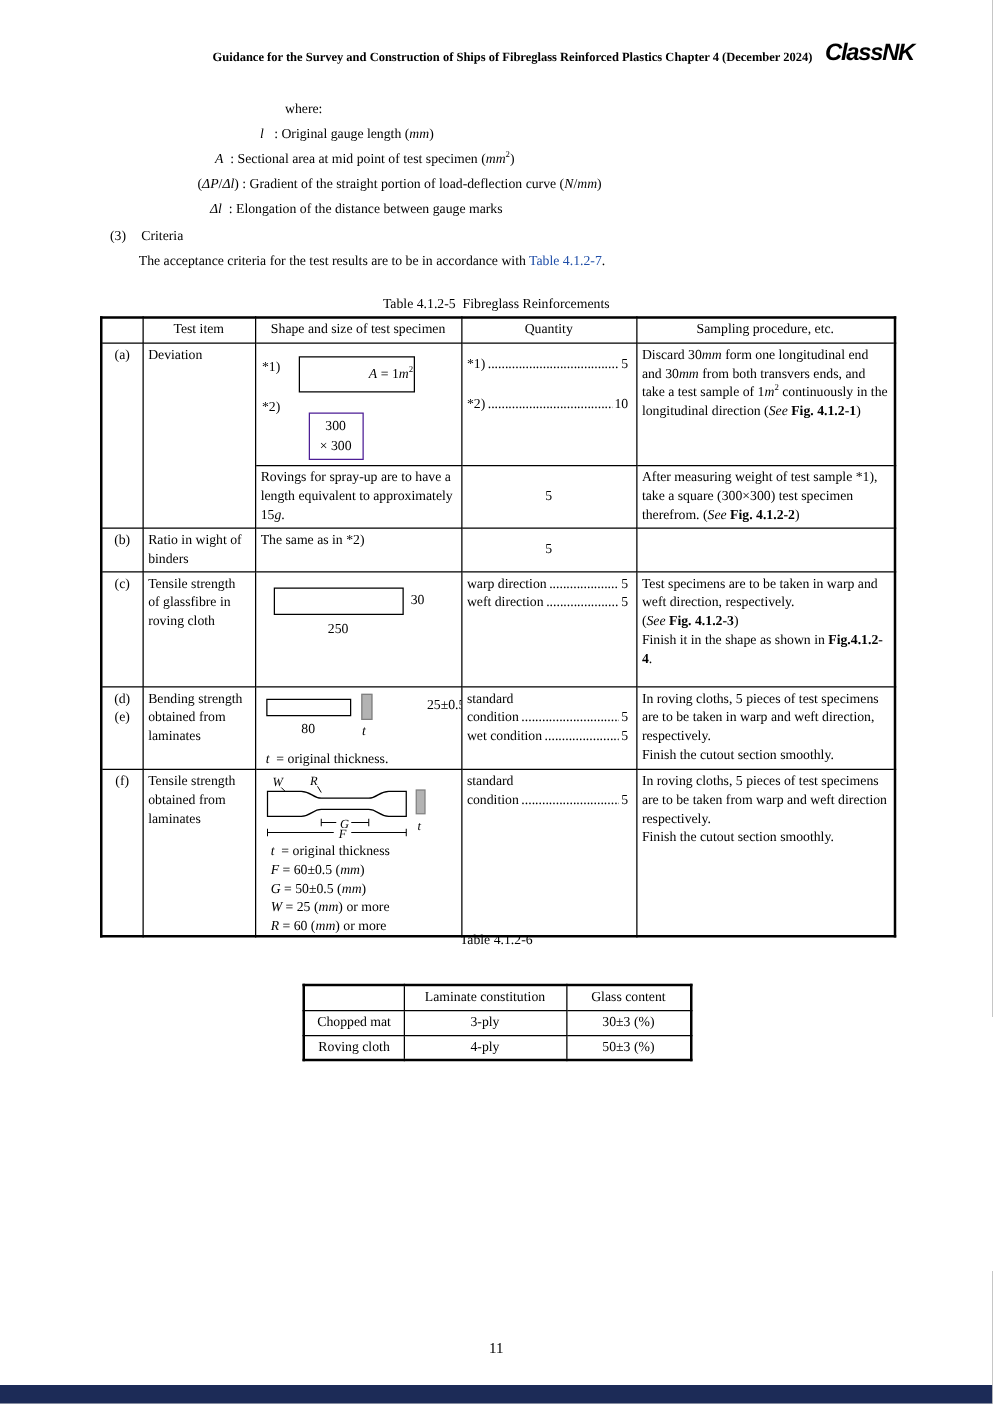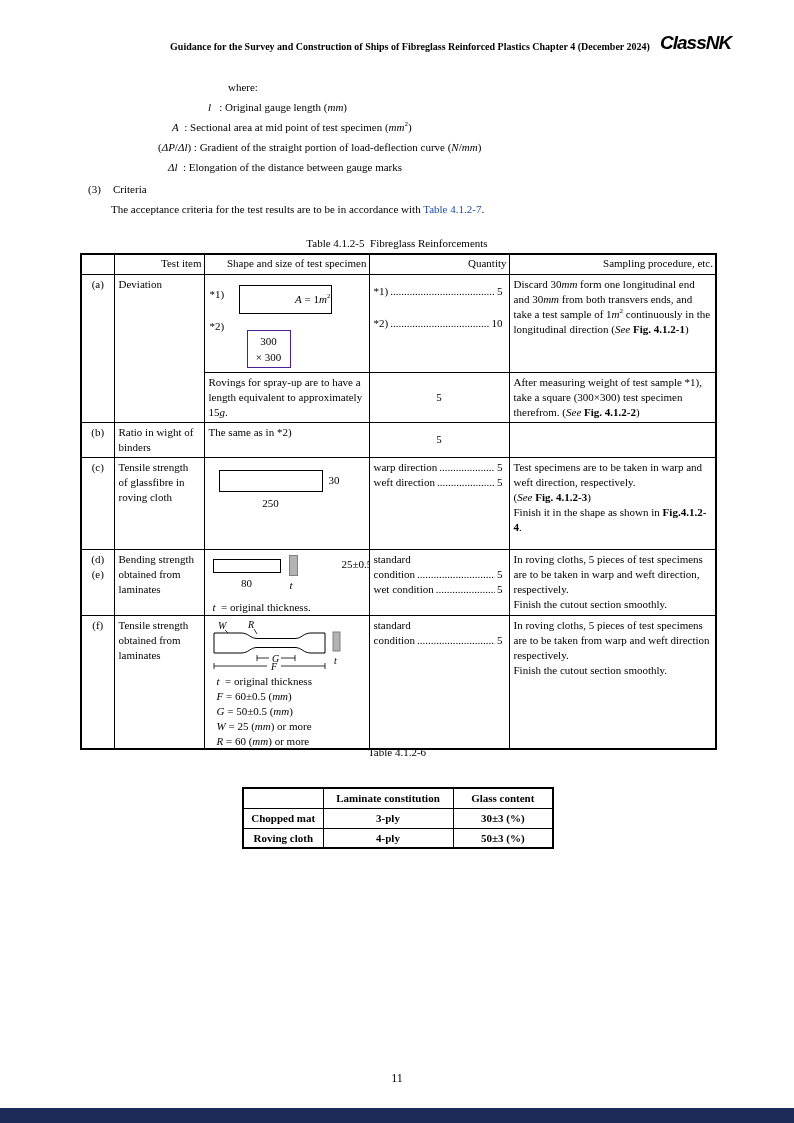--- a/index.html
+++ b/index.html
@@ -45,21 +45,21 @@
     position:absolute; left:80px; top:253px; width:635px;
     border-collapse:collapse; table-layout:fixed; border:2px solid #000;
   }
   .t5 col.c0{width:33px} .t5 col.c1{width:90px} .t5 col.c2{width:165px}
   .t5 col.c3{width:140px} .t5 col.c4{width:207px}
   .t5 th, .t5 td {
     border:1px solid #000; font-size:11px; font-weight:normal;
     vertical-align:top; text-align:left; padding:2px 4px; line-height:15px;
     overflow:hidden;
   }
-  .t5 tr.hrow th { text-align:right; height:20px; padding:1px 2px; white-space:nowrap; }
+  .t5 tr.hrow th { text-align:center; height:20px; padding:1px 2px; white-space:nowrap; }
   .t5 td.letter { text-align:center; padding:2px 1px; }
   .t5 td.center { text-align:center; vertical-align:middle; }
   tr.r-a1{height:98px} tr.r-a2{height:50px} tr.r-b{height:32px}
   tr.r-c{height:92px} tr.r-de{height:66px} tr.r-f{height:134px}
 
   .t5 td.rel { position:relative; }
 
   
   .qline { display:flex; white-space:nowrap; padding-right:2px; }
   .qline .dots { flex:1 1 auto; overflow:hidden; white-space:nowrap; min-width:0; margin:0 2px; }
@@ -99,21 +99,21 @@
   .fn0{top:58px} .fn1{top:73px} .fn2{top:88px} .fn3{top:103px} .fn4{top:118px}
 
   
   .t6-caption { position:absolute; top:746px; left:0; width:100%; text-align:center; }
   table.t6 {
     position:absolute; left:242px; top:787px; width:310px;
     border-collapse:collapse; table-layout:fixed; border:2px solid #000;
   }
   .t6 col.k0{width:80px} .t6 col.k1{width:130px} .t6 col.k2{width:100px}
   .t6 th, .t6 td {
-    border:1px solid #000; height:20px; font-size:11px; font-weight:bold;
+    border:1px solid #000; height:20px; font-size:11px; font-weight:normal;
     text-align:center; vertical-align:middle; padding:0 1px;
   }
 
   
   .page-num { position:absolute; top:1071px; left:0; width:100%; text-align:center; font-size:12px; }
   .bottom-bar { position:absolute; bottom:0; left:0; width:100%; height:15px; background:#1c2b57; }
 </style>
 </head>
 <body>
 

